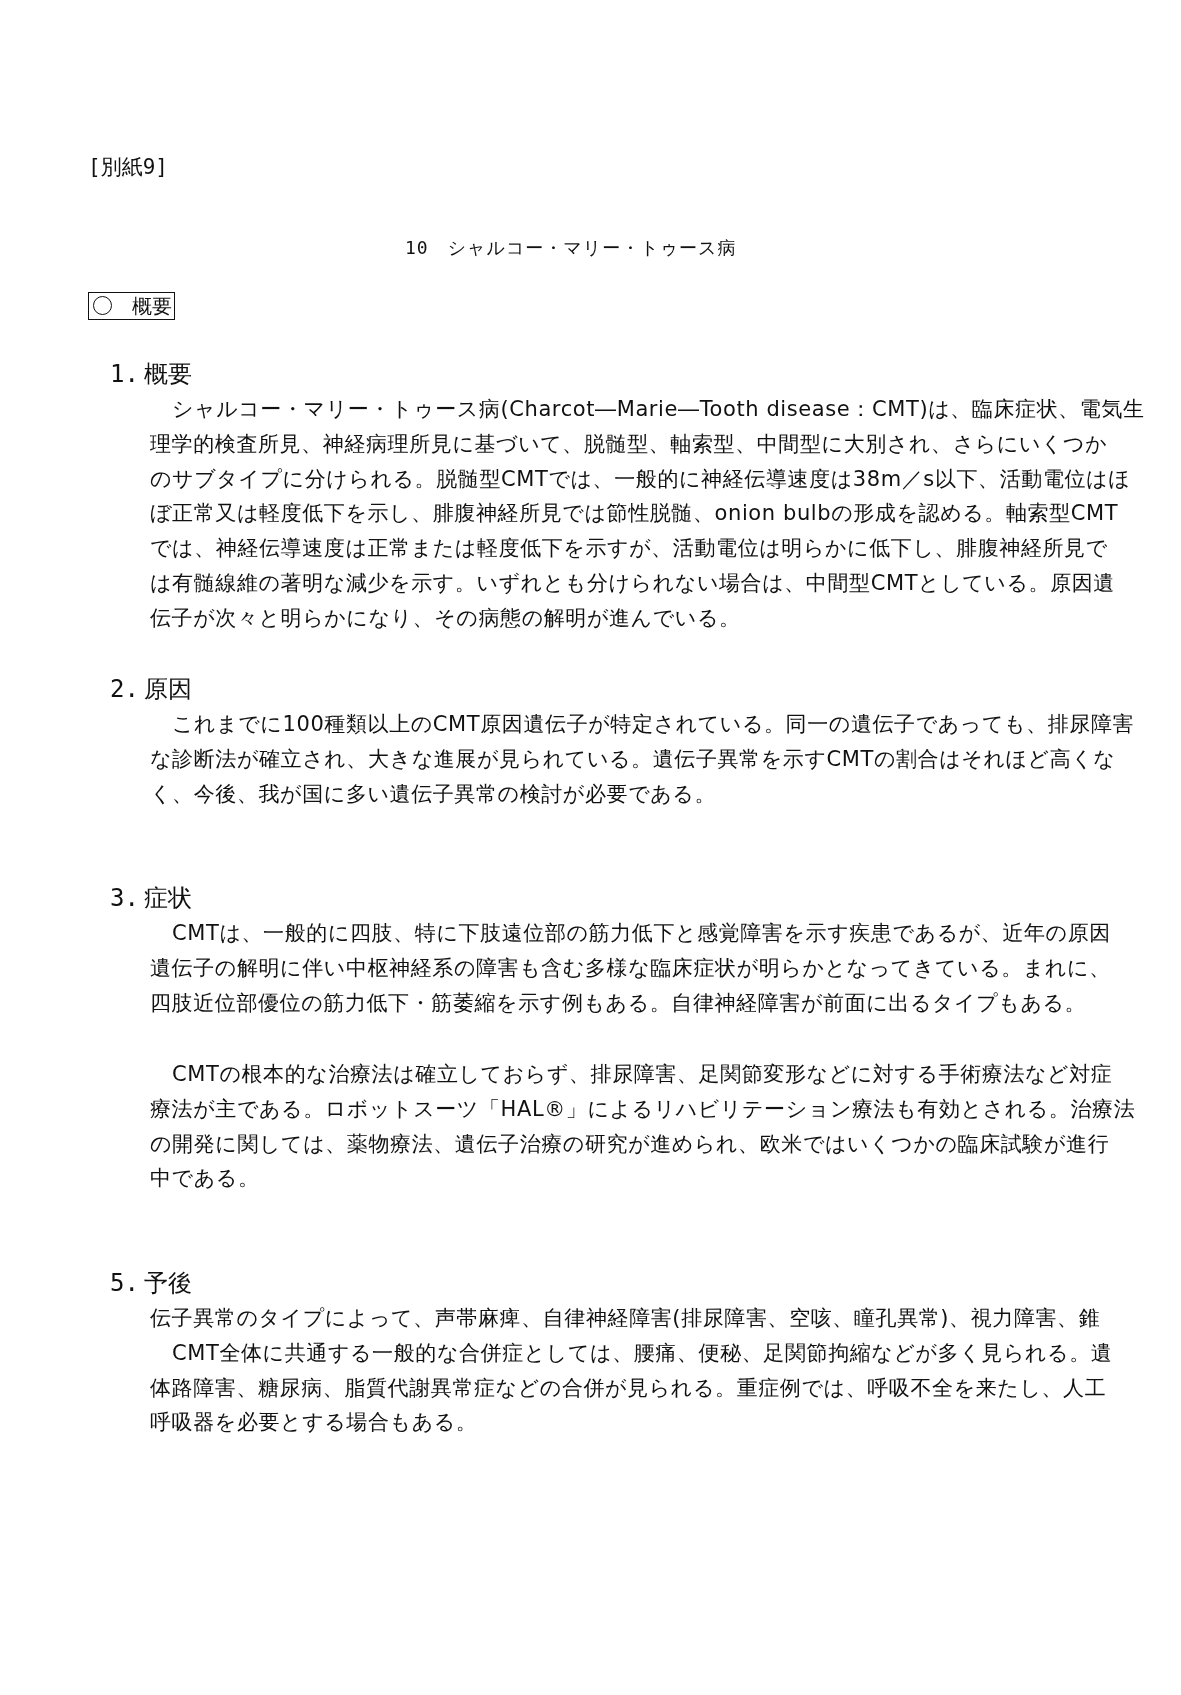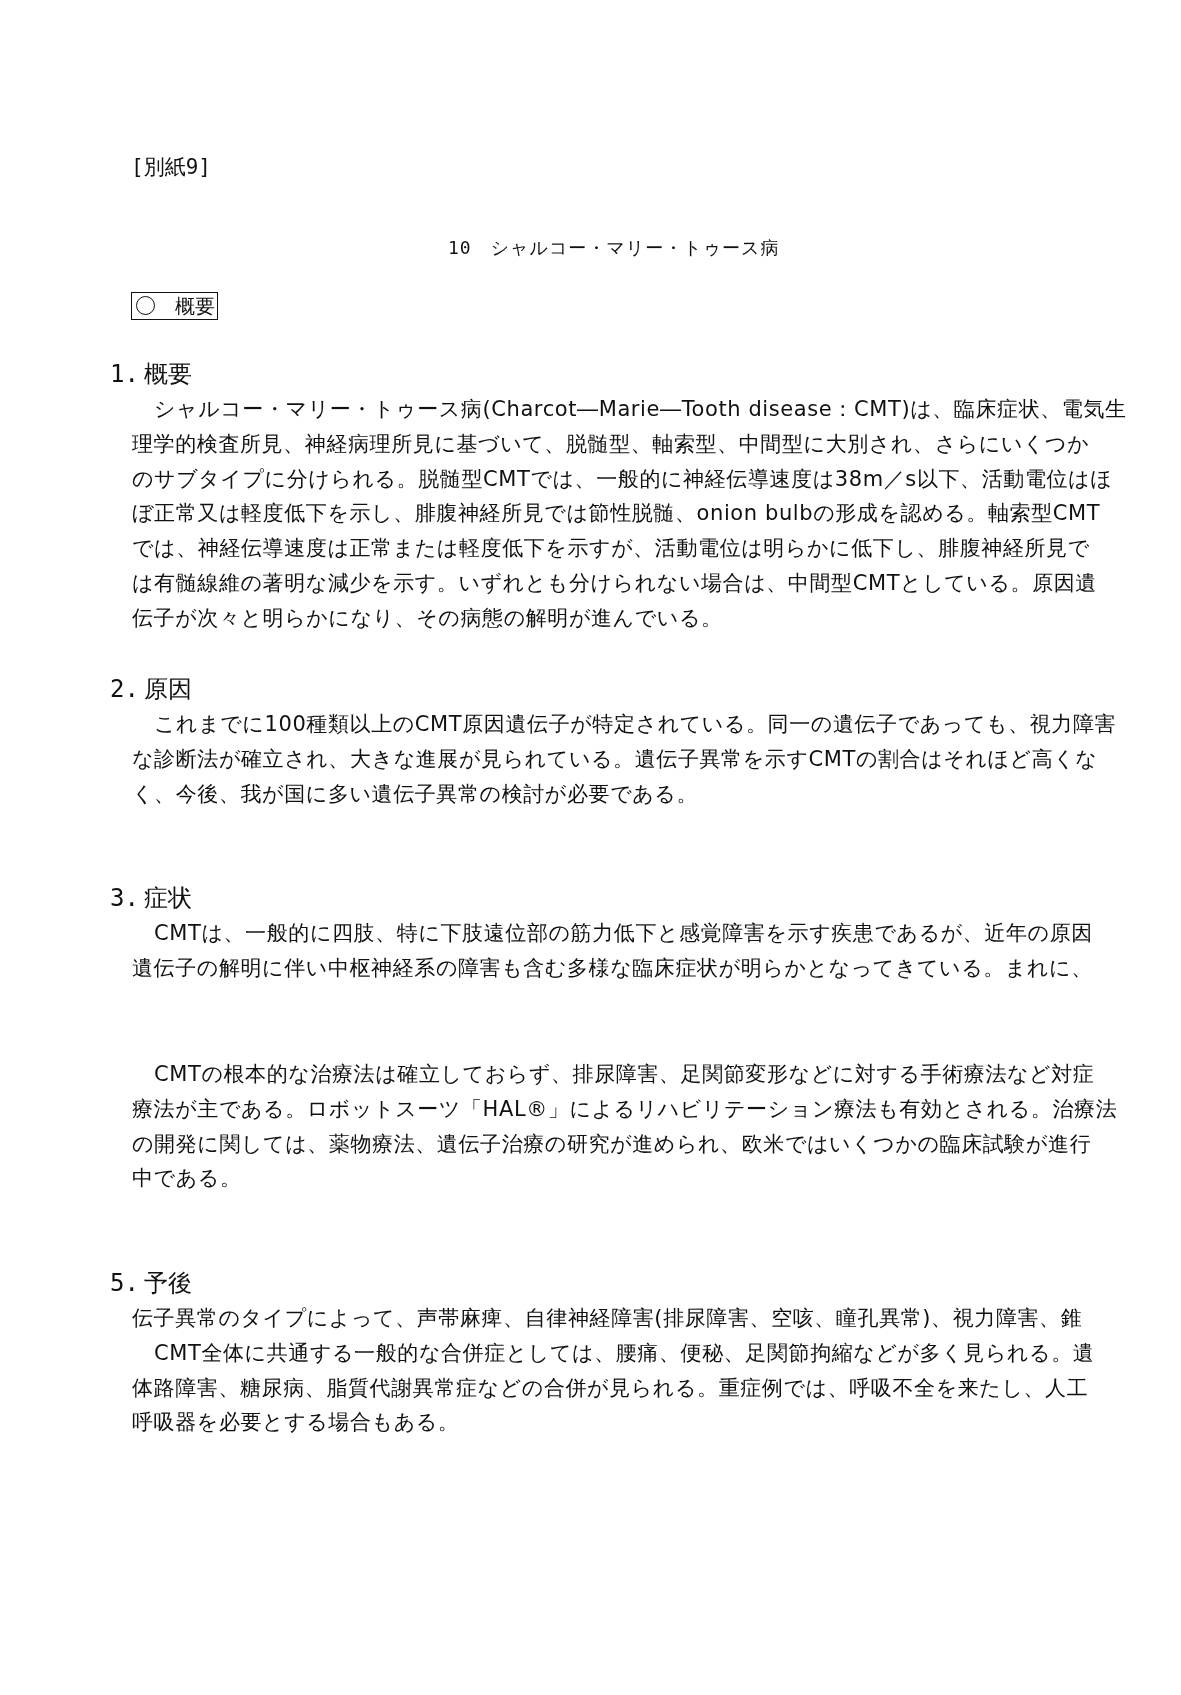--- a/index.html
+++ b/index.html
@@ -1,33 +1,33 @@
 <!DOCTYPE html>
 <html><head>
 <meta charset="utf-8">
 <style>
   html, body { margin: 0; padding: 0; background: #ffffff; }
   body {
     width: 1181px; height: 1695px; position: relative; overflow: hidden;
     font-family: "DejaVu Sans Mono", "Liberation Mono", monospace;
     color: #111111;
   }
-  .abs { position: absolute; white-space: nowrap; margin-left: 43px; }
+  .abs { position: absolute; white-space: nowrap; }
   .annex { left: 88px; top: 153px; font-size: 21px; }
   .title { left: 405px; top: 236px; font-size: 18px; letter-spacing: 1px; }
   .boxed {
     left: 88px; top: 292px; height: 26px; padding: 0 2px 0 4px;
     border: 1.5px solid #111; font-size: 20px; line-height: 26px;
   }
   .boxed .circle { display: inline-block; width: 17px; height: 17px; border: 1.2px solid #111; border-radius: 50%; vertical-align: -2px; margin-right: 20px; }
   .section { position: absolute; left: 110px; width: 990px; }
   .sec-head { font-size: 24px; height: 35px; line-height: 35px; }
   .sec-head .num { display: inline-block; width: 34px; }
   .para {
-    margin-left: 22px; width: 970px; font-size: 21px; line-height: 34.8px;
+    margin-left: 40px; width: 970px; font-size: 21px; line-height: 34.8px;
     text-indent: 21px; text-align: justify; word-break: break-all;
     font-family: "DejaVu Sans", "Liberation Sans", sans-serif;
     letter-spacing: 0.6px;
   }
   .para .line { display: block; white-space: nowrap; text-indent: 0; }
   .para .line.first { padding-left: 22px; }
 </style>
 </head>
 <body>
 
@@ -46,31 +46,32 @@
     <span class="line">ぼ正常又は軽度低下を示し、腓腹神経所見では節性脱髄、onion bulbの形成を認める。軸索型CMT</span>
     <span class="line">では、神経伝導速度は正常または軽度低下を示すが、活動電位は明らかに低下し、腓腹神経所見で</span>
     <span class="line">は有髄線維の著明な減少を示す。いずれとも分けられない場合は、中間型CMTとしている。原因遺</span>
     <span class="line">伝子が次々と明らかになり、その病態の解明が進んでいる。</span>
   </div>
 </div>
 
 <div class="section" style="top:672px">
   <div class="sec-head"><span class="num">2.</span><span>原因</span></div>
   <div class="para">
-    <span class="line first">これまでに100種類以上のCMT原因遺伝子が特定されている。同一の遺伝子であっても、視力障害</span>
+    <span class="line first">これまでに100種類以上のCMT原因遺伝子が特定されている。同一の遺伝子であっても、排尿障害</span>
     <span class="line">な診断法が確立され、大きな進展が見られている。遺伝子異常を示すCMTの割合はそれほど高くな</span>
     <span class="line">く、今後、我が国に多い遺伝子異常の検討が必要である。</span>
   </div>
 </div>
 
 <div class="section" style="top:881px">
   <div class="sec-head"><span class="num">3.</span><span>症状</span></div>
   <div class="para">
     <span class="line first">CMTは、一般的に四肢、特に下肢遠位部の筋力低下と感覚障害を示す疾患であるが、近年の原因</span>
     <span class="line">遺伝子の解明に伴い中枢神経系の障害も含む多様な臨床症状が明らかとなってきている。まれに、</span>
+    <span class="line">四肢近位部優位の筋力低下・筋萎縮を示す例もある。自律神経障害が前面に出るタイプもある。</span>
   </div>
 </div>
 
 <div class="section" style="top:1057px">
   <div class="para">
     <span class="line first">CMTの根本的な治療法は確立しておらず、排尿障害、足関節変形などに対する手術療法など対症</span>
     <span class="line">療法が主である。ロボットスーツ「HAL®」によるリハビリテーション療法も有効とされる。治療法</span>
     <span class="line">の開発に関しては、薬物療法、遺伝子治療の研究が進められ、欧米ではいくつかの臨床試験が進行</span>
     <span class="line">中である。</span>
   </div>

